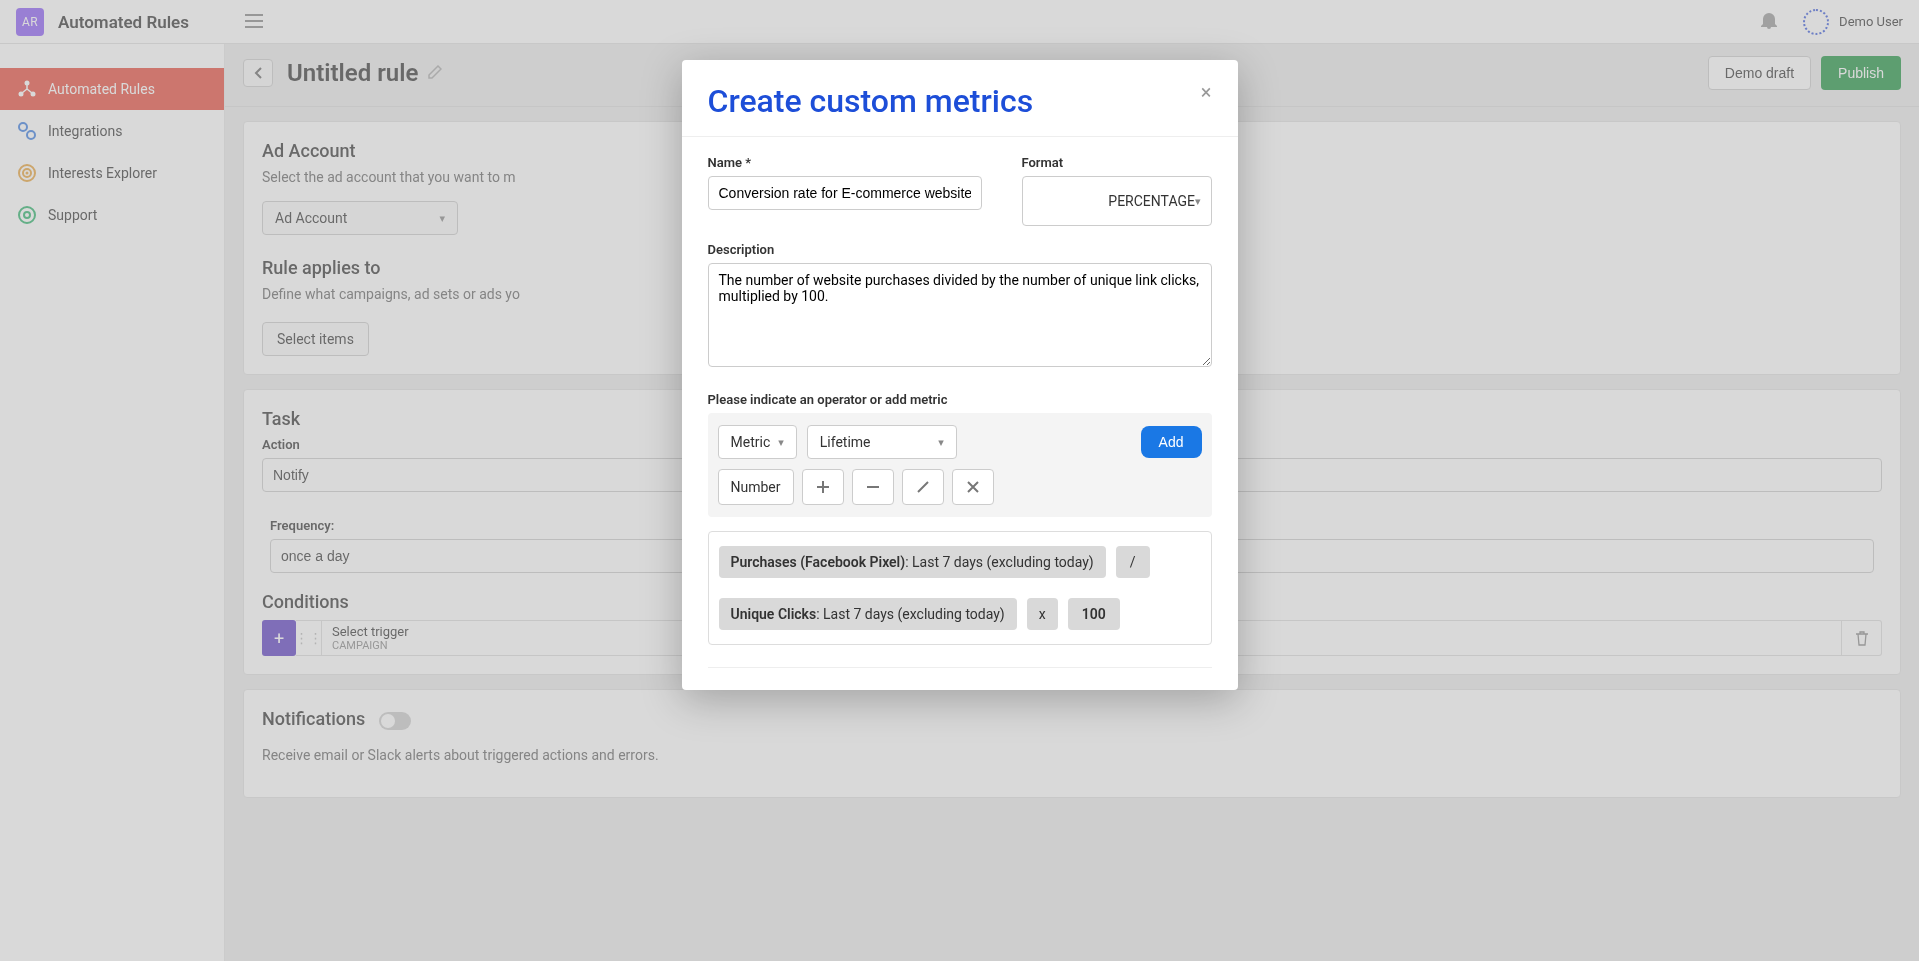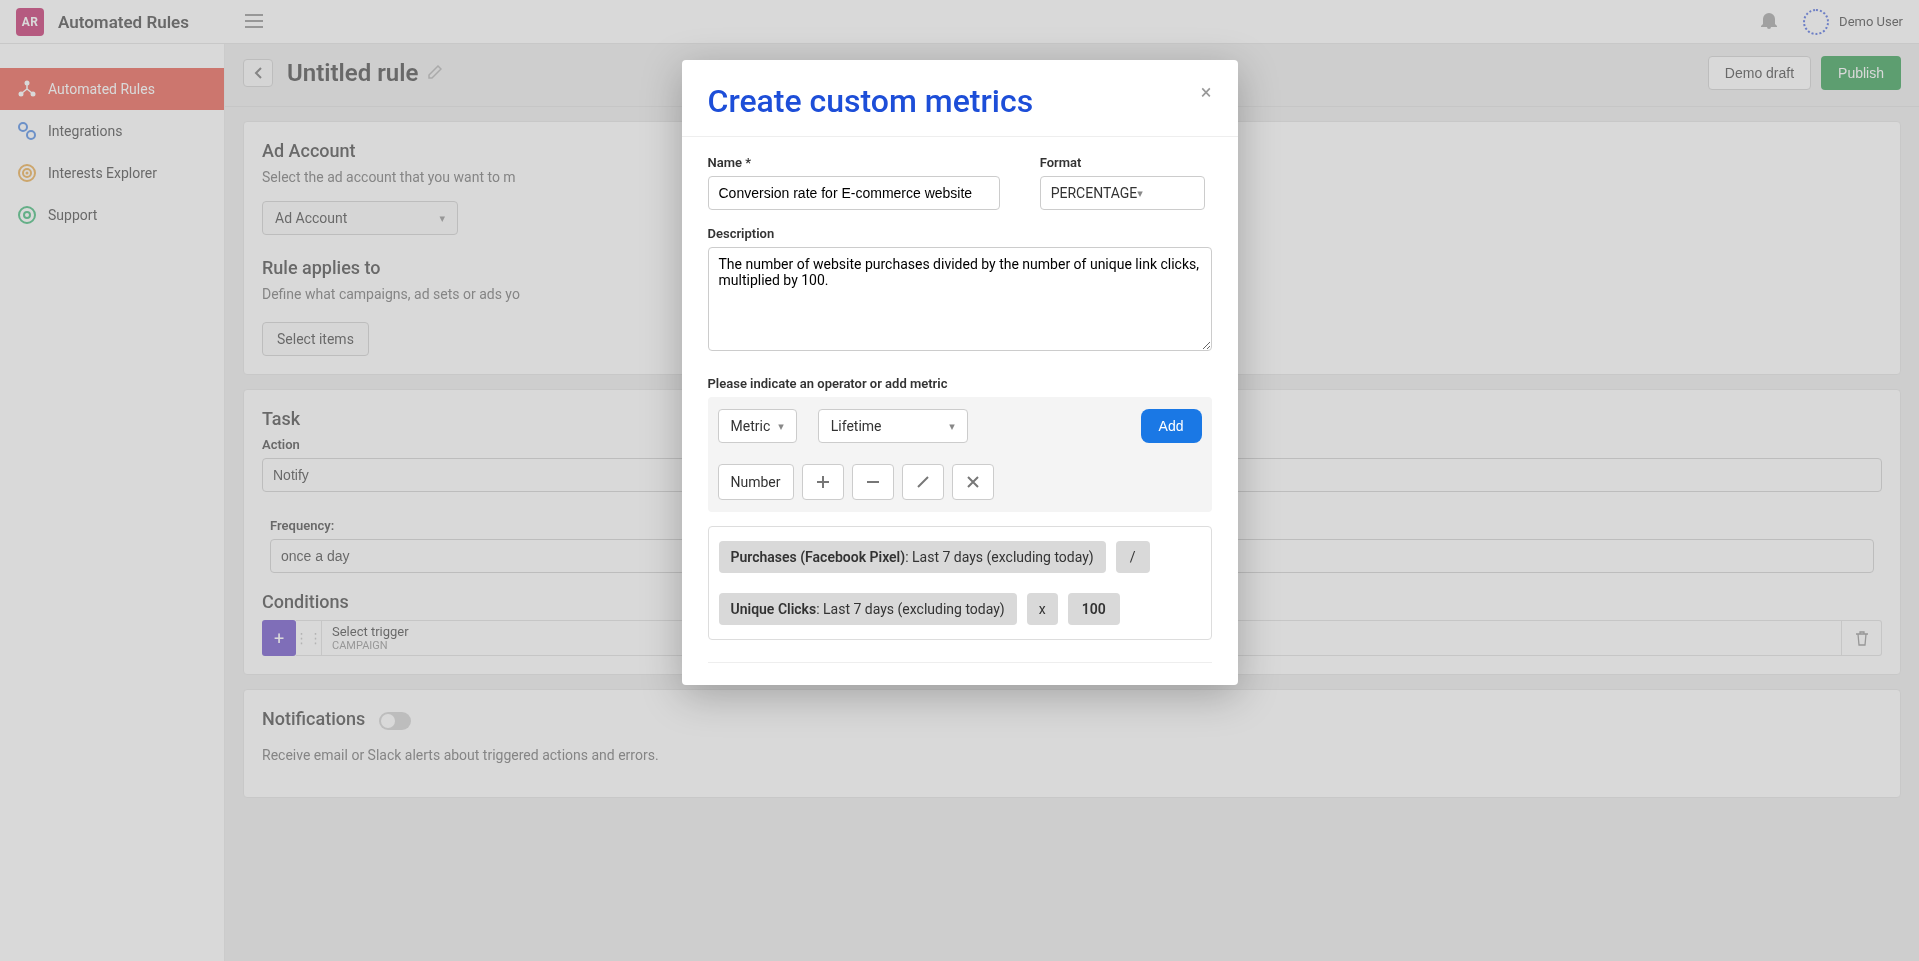--- a/index.html
+++ b/index.html
@@ -19,28 +19,28 @@
     background: #fff;
     border-bottom: 1px solid #e0e0e0;
     display: flex;
     align-items: center;
     padding: 0 16px;
     position: relative;
   }
   .app-logo {
     width: 28px;
     height: 28px;
-    background: #be185d;
+    background: #8b5cf6;
     color: #fff;
     border-radius: 4px;
     display: flex;
     align-items: center;
     justify-content: center;
     font-size: 12px;
-    font-weight: 700;
+    font-weight: 400;
     letter-spacing: 0.5px;
   }
   .app-title {
     margin-left: 14px;
     font-size: 17px;
     font-weight: 600;
     color: #333;
   }
   .hamburger {
     margin-left: 56px;
@@ -266,45 +266,46 @@
   .mform-col { flex: 1; }
   .mform-label { font-size: 13px; font-weight: 600; margin-bottom: 6px; display: block; }
   .mform-input {
     width: 100%;
     border: 1px solid #ccc;
     border-radius: 4px;
     padding: 8px 10px;
     font-size: 14px;
   }
   .mform-select {
-    width: 165px;
-    border: 1px solid #ccc;
-    border-radius: 4px;
-    padding: 8px 10px;
-    font-size: 14px;
-    display: flex; justify-content: flex-start; align-items: center;
+    width: 190px;
+    border: 1px solid #ccc;
+    border-radius: 4px;
+    padding: 16px 10px;
+    font-size: 14px;
+    display: flex; justify-content: flex-end; align-items: center;
     cursor: pointer;
   }
   .mform-textarea {
     width: 100%;
     border: 1px solid #ccc;
     border-radius: 4px;
     padding: 8px 10px;
     font-size: 14px;
     height: 104px;
     resize: vertical;
     font-family: inherit;
   }
   .builder-area {
     background: #f4f4f4;
     border-radius: 4px;
     padding: 12px 10px;
     display: flex;
     flex-wrap: wrap;
-    gap: 21px;
+    gap: 10px;
+    align-items: center;
   }
   .builder-area .sp { flex: 1; }
   .btn-primary {
     background: #1a78e5; color: #fff; border: none;
     padding: 8px 18px; font-size: 14px; border-radius: 8px; cursor: pointer;
   }
   .dd {
     border: 1px solid #ccc; background: #fff; border-radius: 4px;
     padding: 8px 12px; font-size: 14px; display: inline-flex;
     align-items: center; gap: 8px; cursor: pointer;

